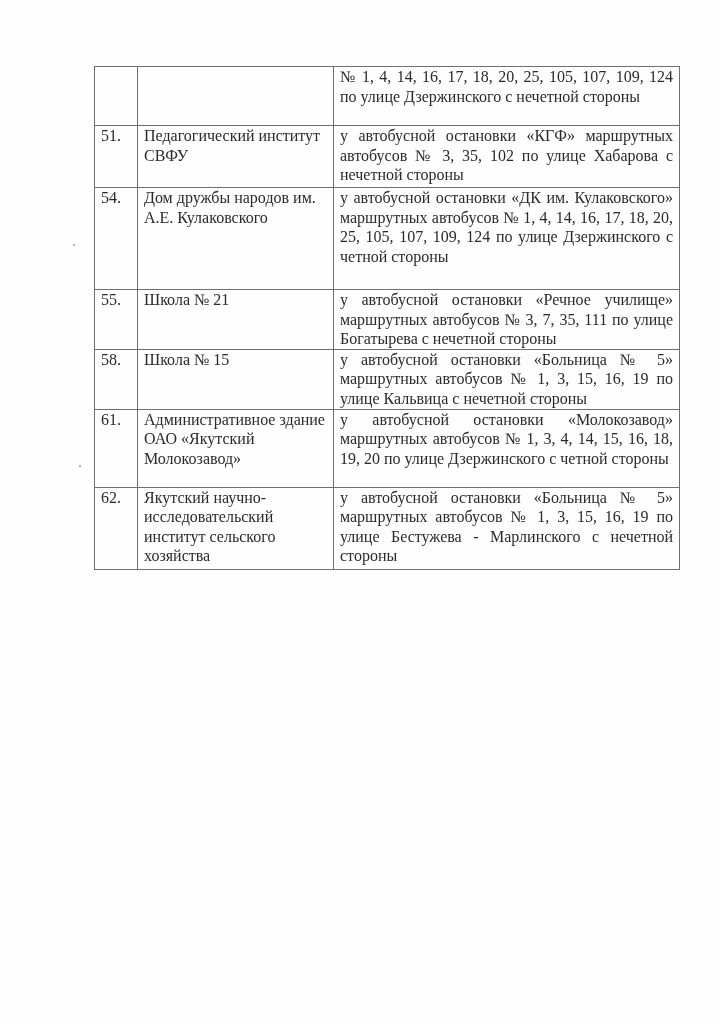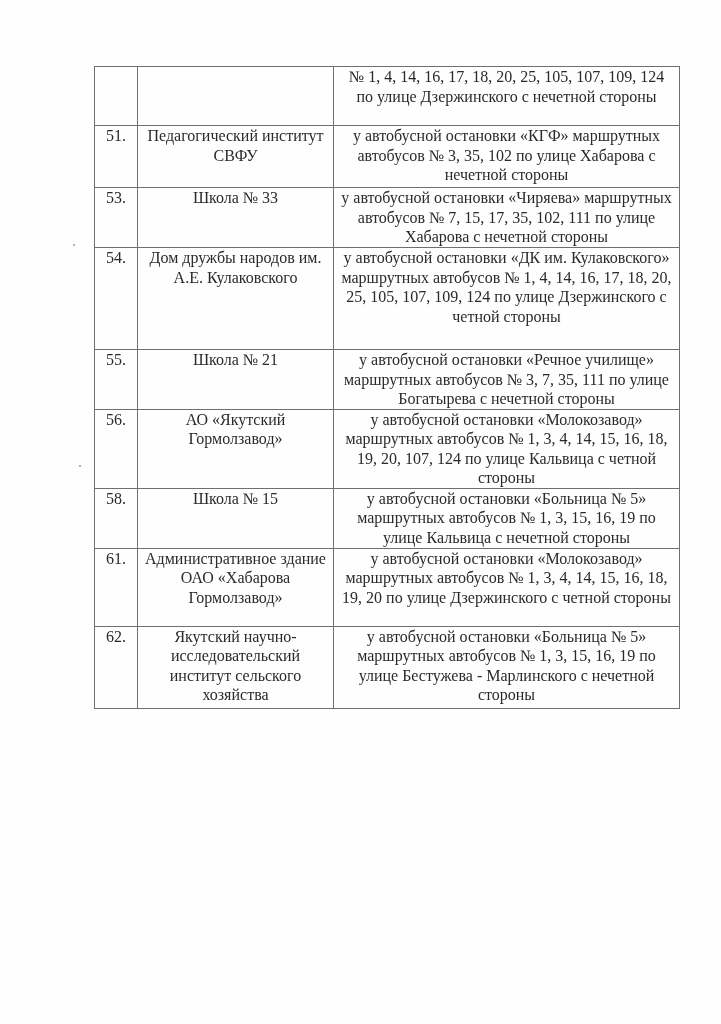--- a/index.html
+++ b/index.html
@@ -28,21 +28,20 @@
       width: 585px;
       border-collapse: collapse;
       table-layout: fixed;
       font-size: 16px;
       line-height: 19.5px;
     }
     table.doc-table td {
       border: 1.3px solid #6f6f6f;
       vertical-align: top;
       padding: 0 6px 0 6px;
-      text-align: center;
     }
     col.c-num { width: 43px; }
     col.c-name { width: 196px; }
     col.c-loc { width: 346px; }
     td.num { padding-left: 5px; padding-right: 2px; }
     td.name { padding-left: 6px; }
     td.loc { text-align: justify; padding-left: 6px; padding-right: 6px; }
     .scan-dot {
       position: absolute;
       width: 2px; height: 2px;
@@ -65,48 +64,38 @@
       <tr style="height:59px">
         <td class="num"></td>
         <td class="name"></td>
         <td class="loc">№ 1, 4, 14, 16, 17, 18, 20, 25, 105, 107, 109, 124 по улице Дзержинского с нечетной стороны</td>
       </tr>
       <tr style="height:62px">
         <td class="num">51.</td>
         <td class="name">Педагогический институт СВФУ</td>
         <td class="loc">у автобусной остановки «КГФ» маршрутных автобусов № 3, 35, 102 по улице Хабарова с нечетной стороны</td>
       </tr>
-      <tr style="height:60px">
-        <td class="num">53.</td>
-        <td class="name">Школа № 33</td>
-        <td class="loc">у автобусной остановки «Чиряева» маршрутных автобусов № 7, 15, 17, 35, 102, 111 по улице Хабарова с нечетной стороны</td>
-      </tr>
       <tr style="height:102px">
         <td class="num">54.</td>
         <td class="name">Дом дружбы народов им. А.Е. Кулаковского</td>
         <td class="loc">у автобусной остановки «ДК им. Кулаковского» маршрутных автобусов № 1, 4, 14, 16, 17, 18, 20, 25, 105, 107, 109, 124 по улице Дзержинского с четной стороны</td>
       </tr>
       <tr style="height:59px">
         <td class="num">55.</td>
         <td class="name">Школа № 21</td>
         <td class="loc">у автобусной остановки «Речное училище» маршрутных автобусов № 3, 7, 35, 111 по улице Богатырева с нечетной стороны</td>
       </tr>
-      <tr style="height:78px">
-        <td class="num">56.</td>
-        <td class="name">АО «Якутский Гормолзавод»</td>
-        <td class="loc">у автобусной остановки «Молокозавод» маршрутных автобусов № 1, 3, 4, 14, 15, 16, 18, 19, 20, 107, 124 по улице Кальвица с четной стороны</td>
-      </tr>
       <tr style="height:60px">
         <td class="num">58.</td>
         <td class="name">Школа № 15</td>
         <td class="loc">у автобусной остановки «Больница № 5» маршрутных автобусов № 1, 3, 15, 16, 19 по улице Кальвица с нечетной стороны</td>
       </tr>
       <tr style="height:78px">
         <td class="num">61.</td>
-        <td class="name">Административное здание ОАО «Хабарова Гормолзавод»</td>
+        <td class="name">Административное здание ОАО «Якутский Молокозавод»</td>
         <td class="loc">у автобусной остановки «Молокозавод» маршрутных автобусов № 1, 3, 4, 14, 15, 16, 18, 19, 20 по улице Дзержинского с четной стороны</td>
       </tr>
       <tr style="height:82px">
         <td class="num">62.</td>
         <td class="name">Якутский научно-исследовательский институт сельского хозяйства</td>
         <td class="loc">у автобусной остановки «Больница № 5» маршрутных автобусов № 1, 3, 15, 16, 19 по улице Бестужева - Марлинского с нечетной стороны</td>
       </tr>
     </tbody>
   </table>
 

